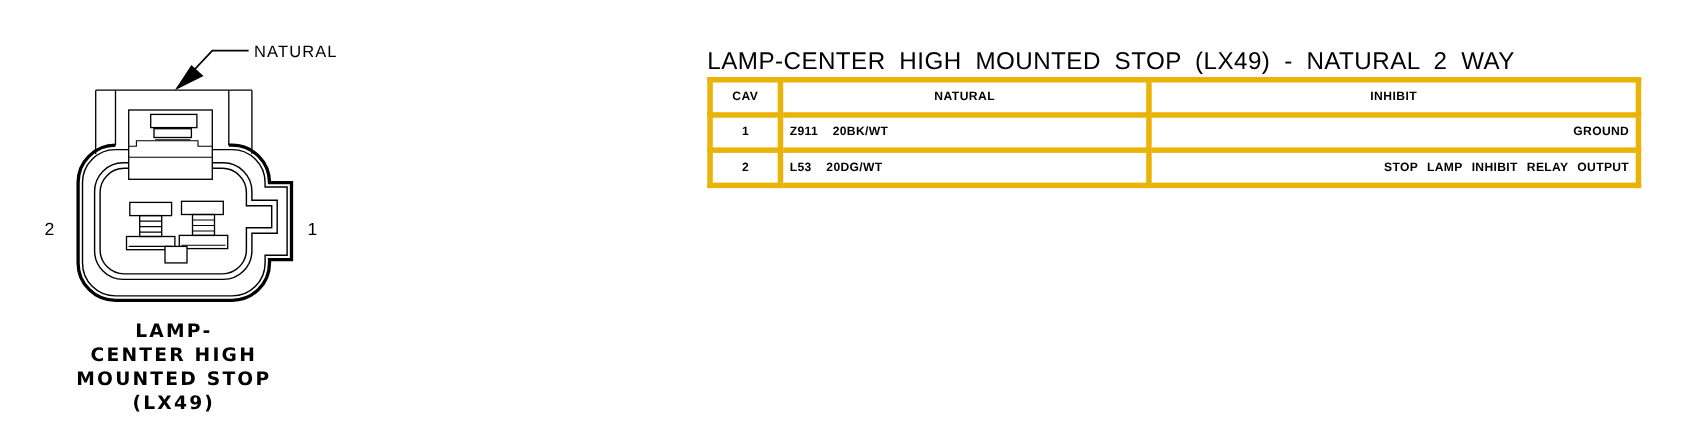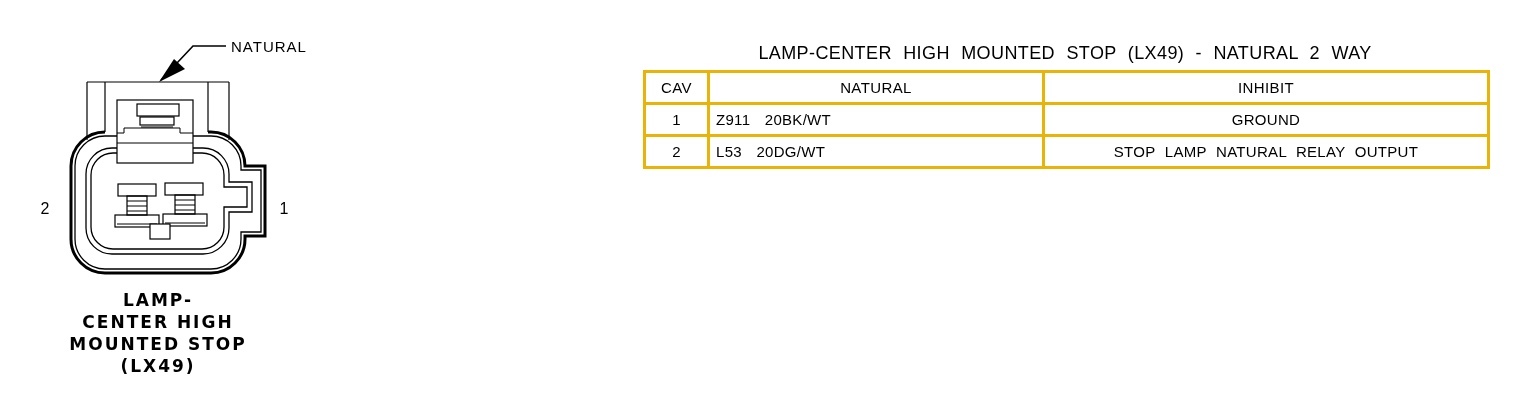--- a/index.html
+++ b/index.html
@@ -12,47 +12,47 @@
     overflow: hidden;
   }
   .page { position: relative; width: 1536px; height: 284px; background: #fff; }
 
   
   .connector-art { position: absolute; left: 0; top: 0; }
 
   
   .pinout-title {
     position: absolute; left: 643px; top: 43px; width: 844px;
-    text-align: center;
-    font-size: 18px; letter-spacing: 0.4px; word-spacing: 6px;
+    text-align: left;
+    font-size: 22px; letter-spacing: 0.4px; word-spacing: 6px;
     white-space: nowrap;
   }
   table.pinout {
     position: absolute; left: 643px; top: 70px;
     width: 844px;
     border-collapse: collapse;
     table-layout: fixed;
   }
   table.pinout th, table.pinout td {
-    border: 3px solid #eab308;
+    border: 5px solid #eab308;
     height: 32px;
-    font-size: 15px;
-    font-weight: normal;
+    font-size: 11px;
+    font-weight: bold;
     line-height: 1;
     padding: 2px 6px;
     white-space: nowrap;
     overflow: hidden;
   }
   table.pinout th { text-align: center; letter-spacing: 0.4px; }
   td.cav { text-align: center; width: 64px; }
   col.c-cav { width: 64px; }
   col.c-circuit { width: 335px; }
   col.c-function { width: 445px; }
   td.circuit { text-align: left; word-spacing: 10px; letter-spacing: 0.3px; margin-top: 48px; }
-  td.function { text-align: center; word-spacing: 5px; letter-spacing: 0.3px; }
+  td.function { text-align: right; word-spacing: 5px; letter-spacing: 0.3px; }
 
   
   text { fill: #000; }
   .lead-label { font-size: 15px; letter-spacing: 1px; font-family: "Liberation Sans", sans-serif; }
   .pin-num { font-size: 16px; font-family: "Liberation Sans", sans-serif; }
   .caption-line { font-size: 17px; font-weight: bold; letter-spacing: 2px; font-family: "DejaVu Sans", sans-serif; }
 </style>
 </head>
 <body>
 
@@ -140,18 +140,18 @@
     </thead>
     <tbody>
       <tr>
         <td class="cav">1</td>
         <td class="circuit">Z911 20BK/WT</td>
         <td class="function">GROUND</td>
       </tr>
       <tr>
         <td class="cav">2</td>
         <td class="circuit">L53 20DG/WT</td>
-        <td class="function">STOP LAMP NATURAL RELAY OUTPUT</td>
+        <td class="function">STOP LAMP INHIBIT RELAY OUTPUT</td>
       </tr>
     </tbody>
   </table>
 
 </div>
 
 </body></html>

